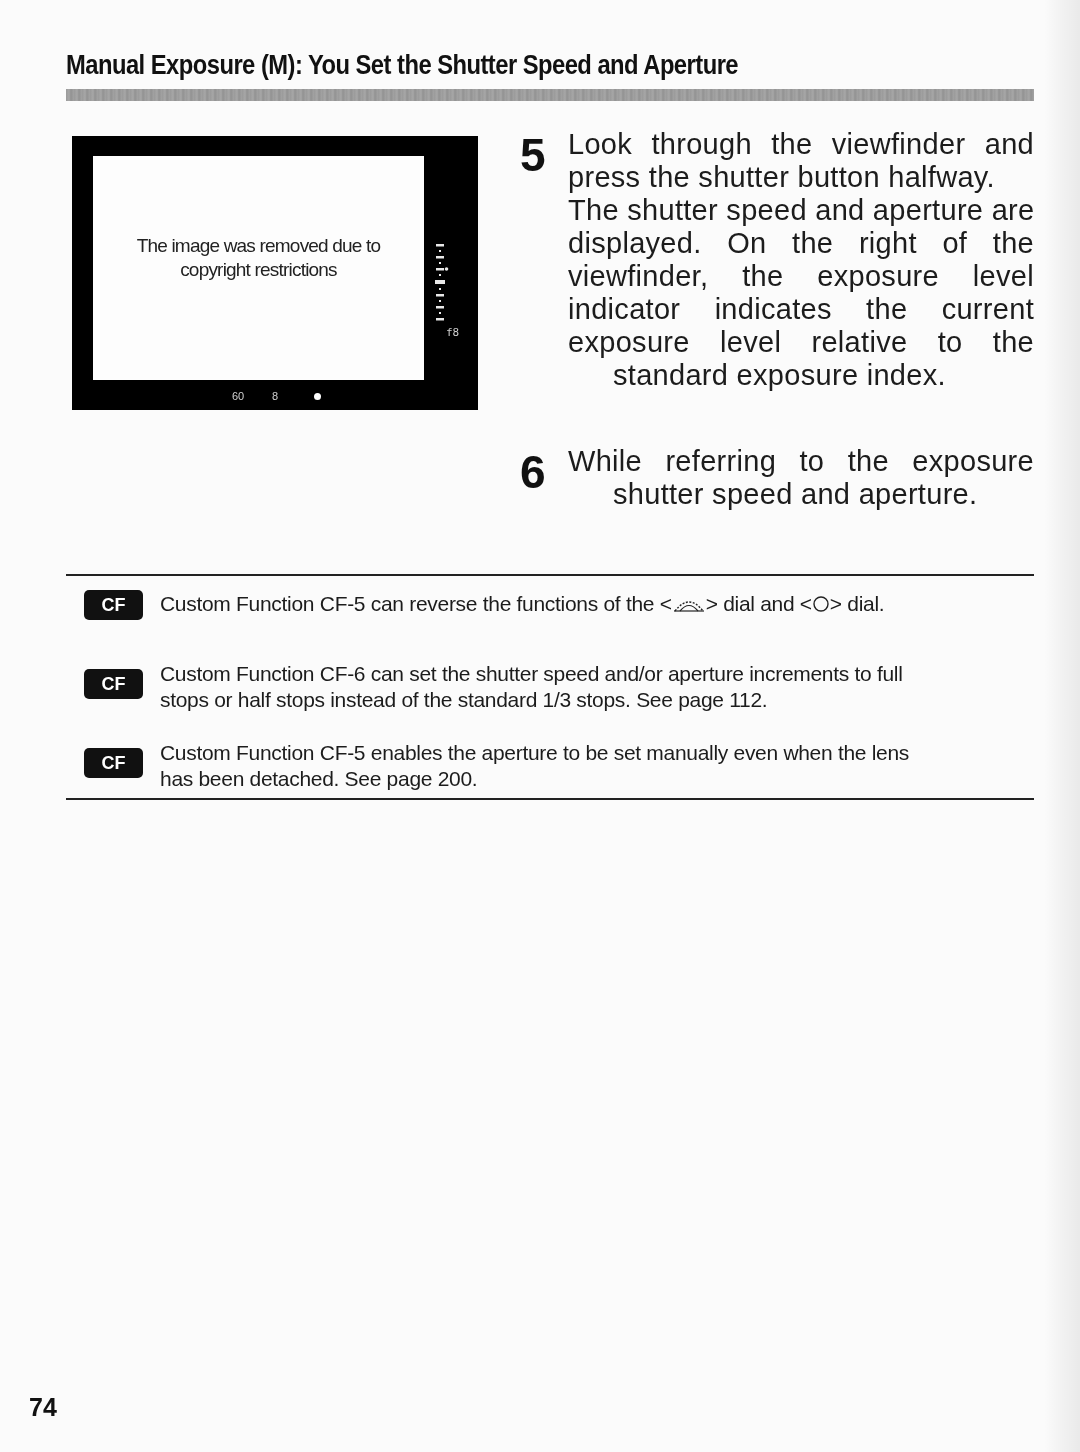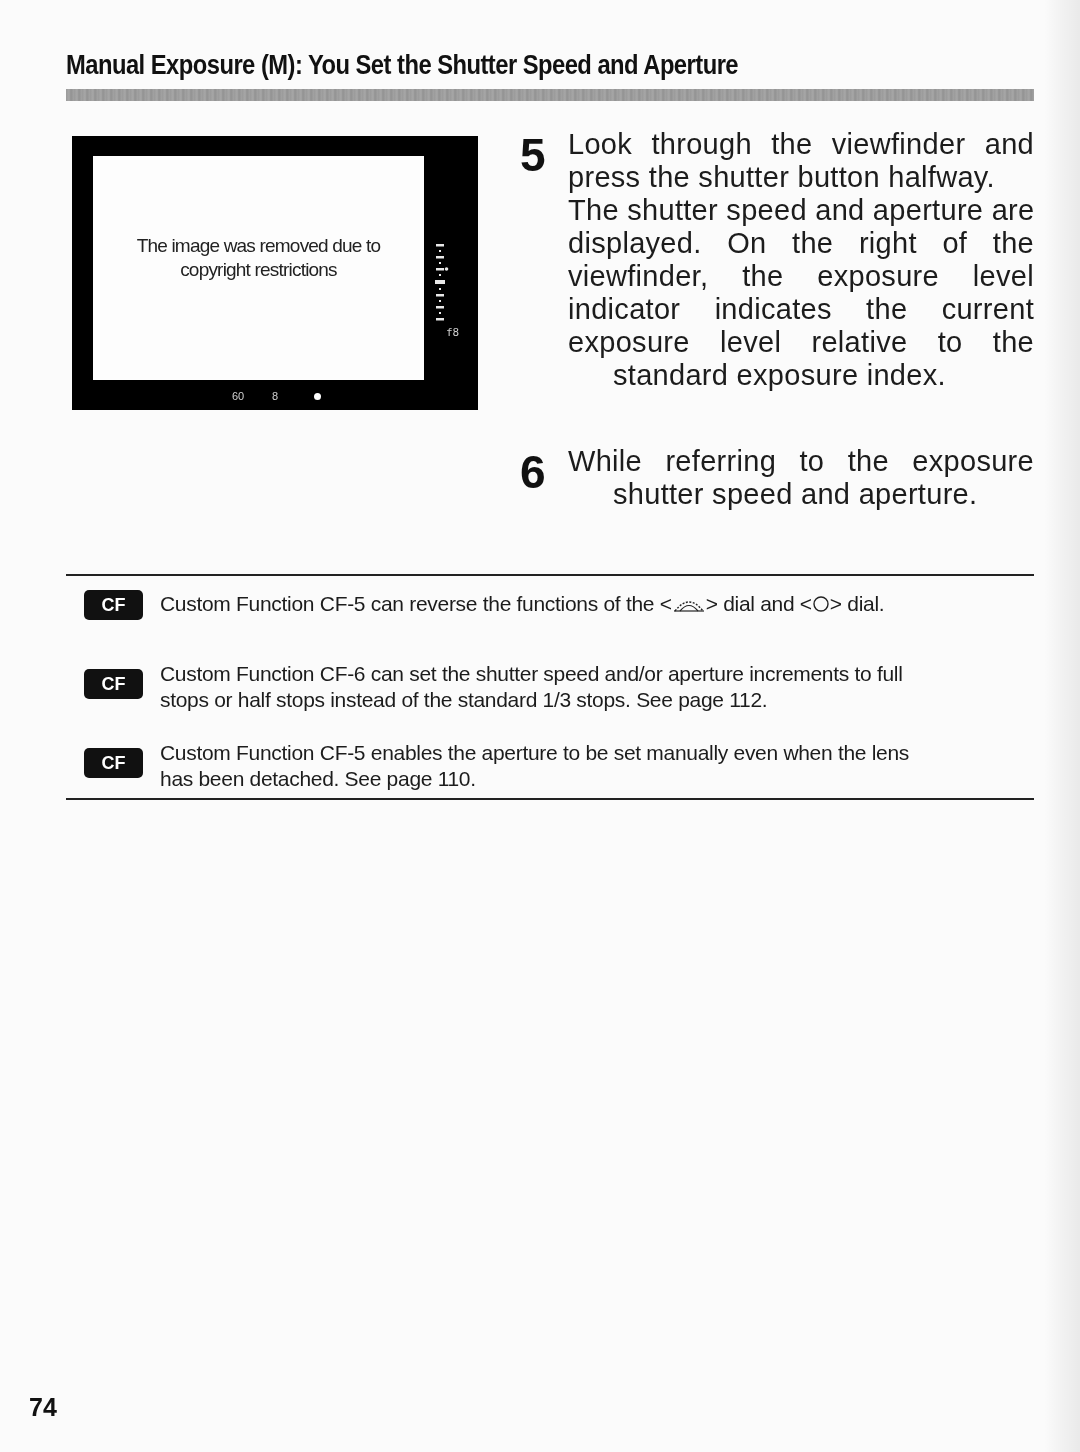--- a/index.html
+++ b/index.html
@@ -175,19 +175,19 @@
   <div class="note-text" style="top:0;">
     <div style="white-space:nowrap;">Custom Function CF-6 can set the shutter speed and/or aperture increments to full</div>
     <div>stops or half stops instead of the standard 1/3 stops. See page 112.</div>
   </div>
 </div>
 
 <div class="note" style="top:740px;">
   <div class="cf-badge">CF</div>
   <div class="note-text" style="top:0;">
     <div style="white-space:nowrap;">Custom Function CF-5 enables the aperture to be set manually even when the lens</div>
-    <div>has been detached. See page 110.</div>
+    <div>has been detached. See page 200.</div>
   </div>
 </div>
 
 <div class="rule" style="top:798px;"></div>
 
 <div class="page-number">74</div>
 
 </body></html>

